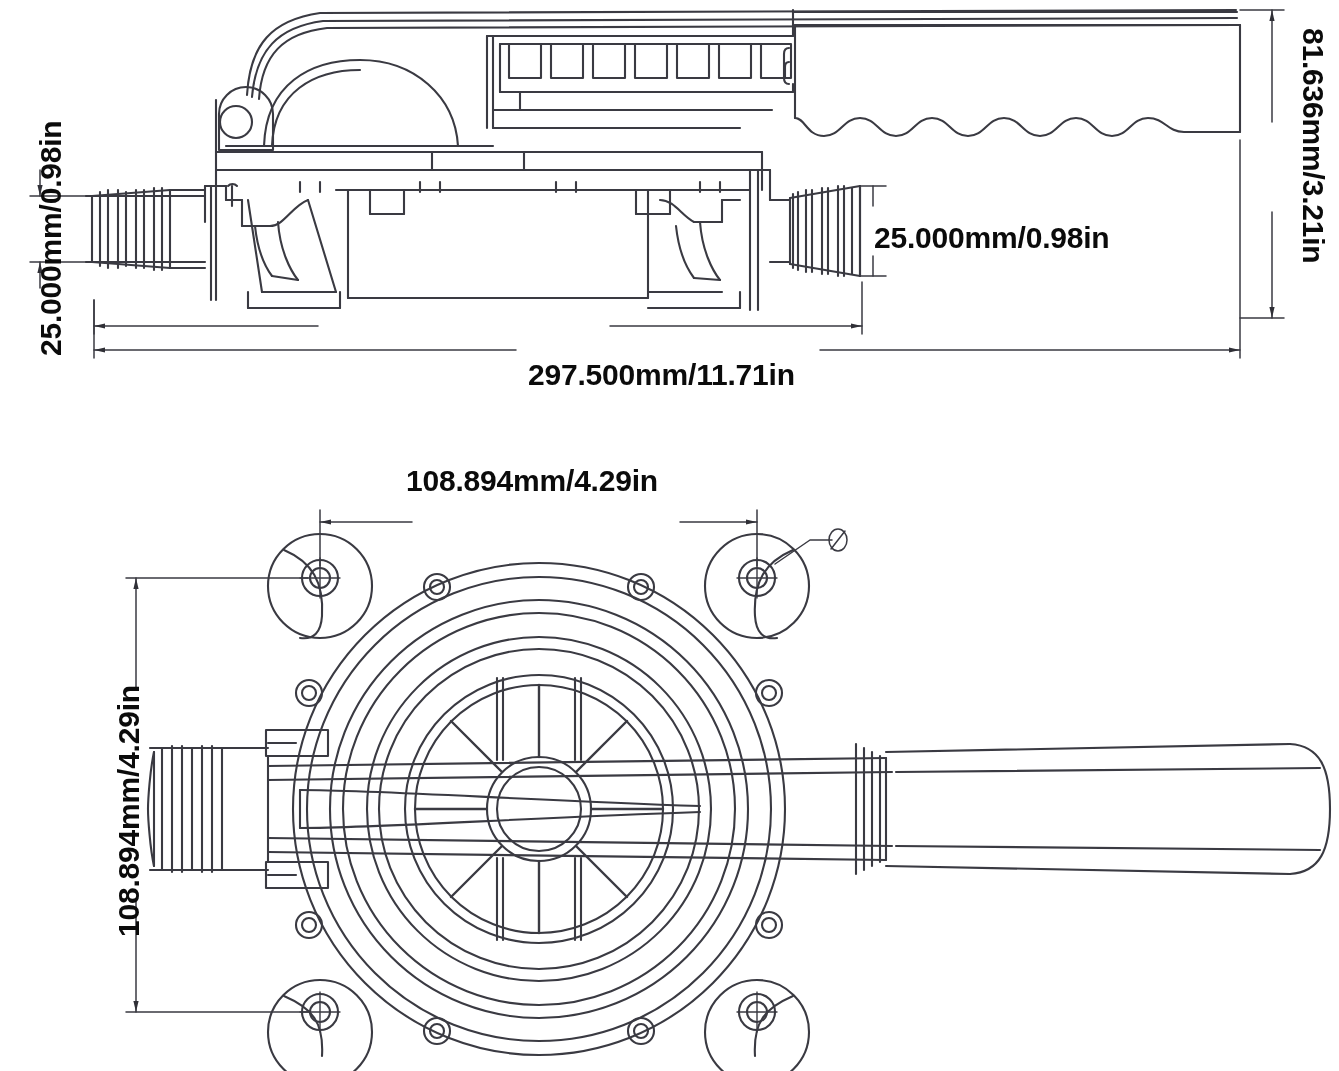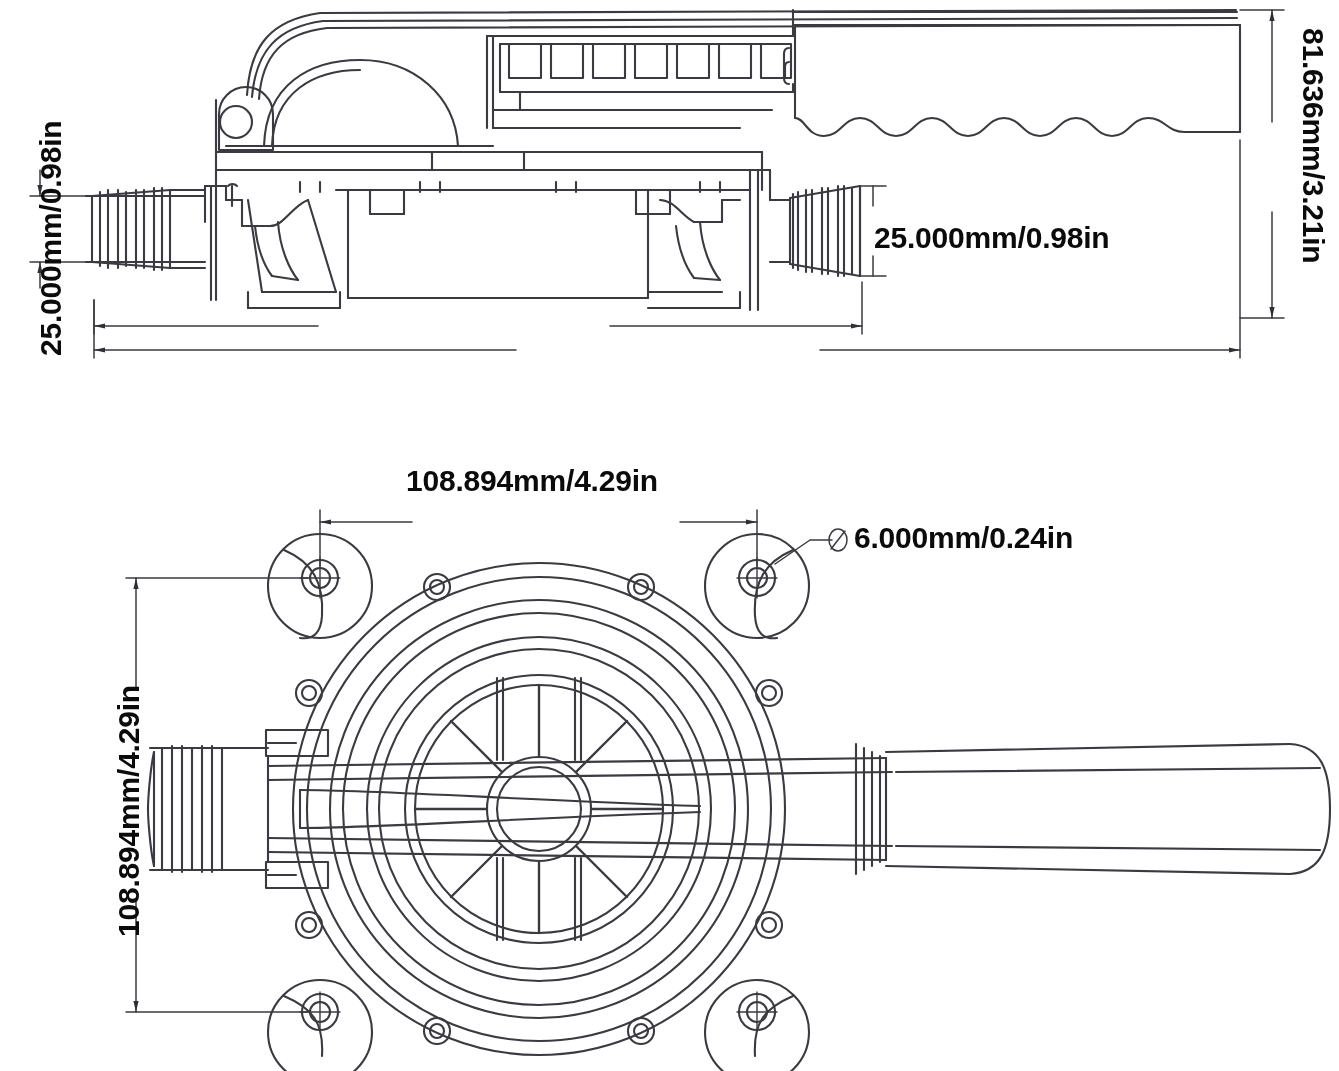--- a/index.html
+++ b/index.html
@@ -370,24 +370,24 @@
         <path d="M775,564 L810,540 L832,540"></path>
         <ellipse cx="838" cy="540" rx="9" ry="11"></ellipse>
         <path d="M831,549 L845,531"></path>
       </g>
     </g>
   </svg>
 
   <div class="dimtext t-big rot" style="left:34px; top:356px; transform:rotate(-90deg);">25.000mm/0.98in</div>
 
 
+  <div class="dimtext t-big" style="left:528px; top:358px;">297.500mm/11.71in</div>
 
   <div class="dimtext t-big" style="left:874px; top:221px;">25.000mm/0.98in</div>
 
   <div class="dimtext t-big rot" style="left:1330px; top:28px; transform:rotate(90deg);">81.636mm/3.21in</div>
 
   <div class="dimtext t-big" style="left:406px; top:464px;">108.894mm/4.29in</div>
 
   <div class="dimtext t-big rot" style="left:112px; top:937px; transform:rotate(-90deg);">108.894mm/4.29in</div>
 
-  <div class="dimtext t-big" style="left:854px; top:521px;">6.000mm/0.24in</div>
 
 </div>
 
 </body></html>

